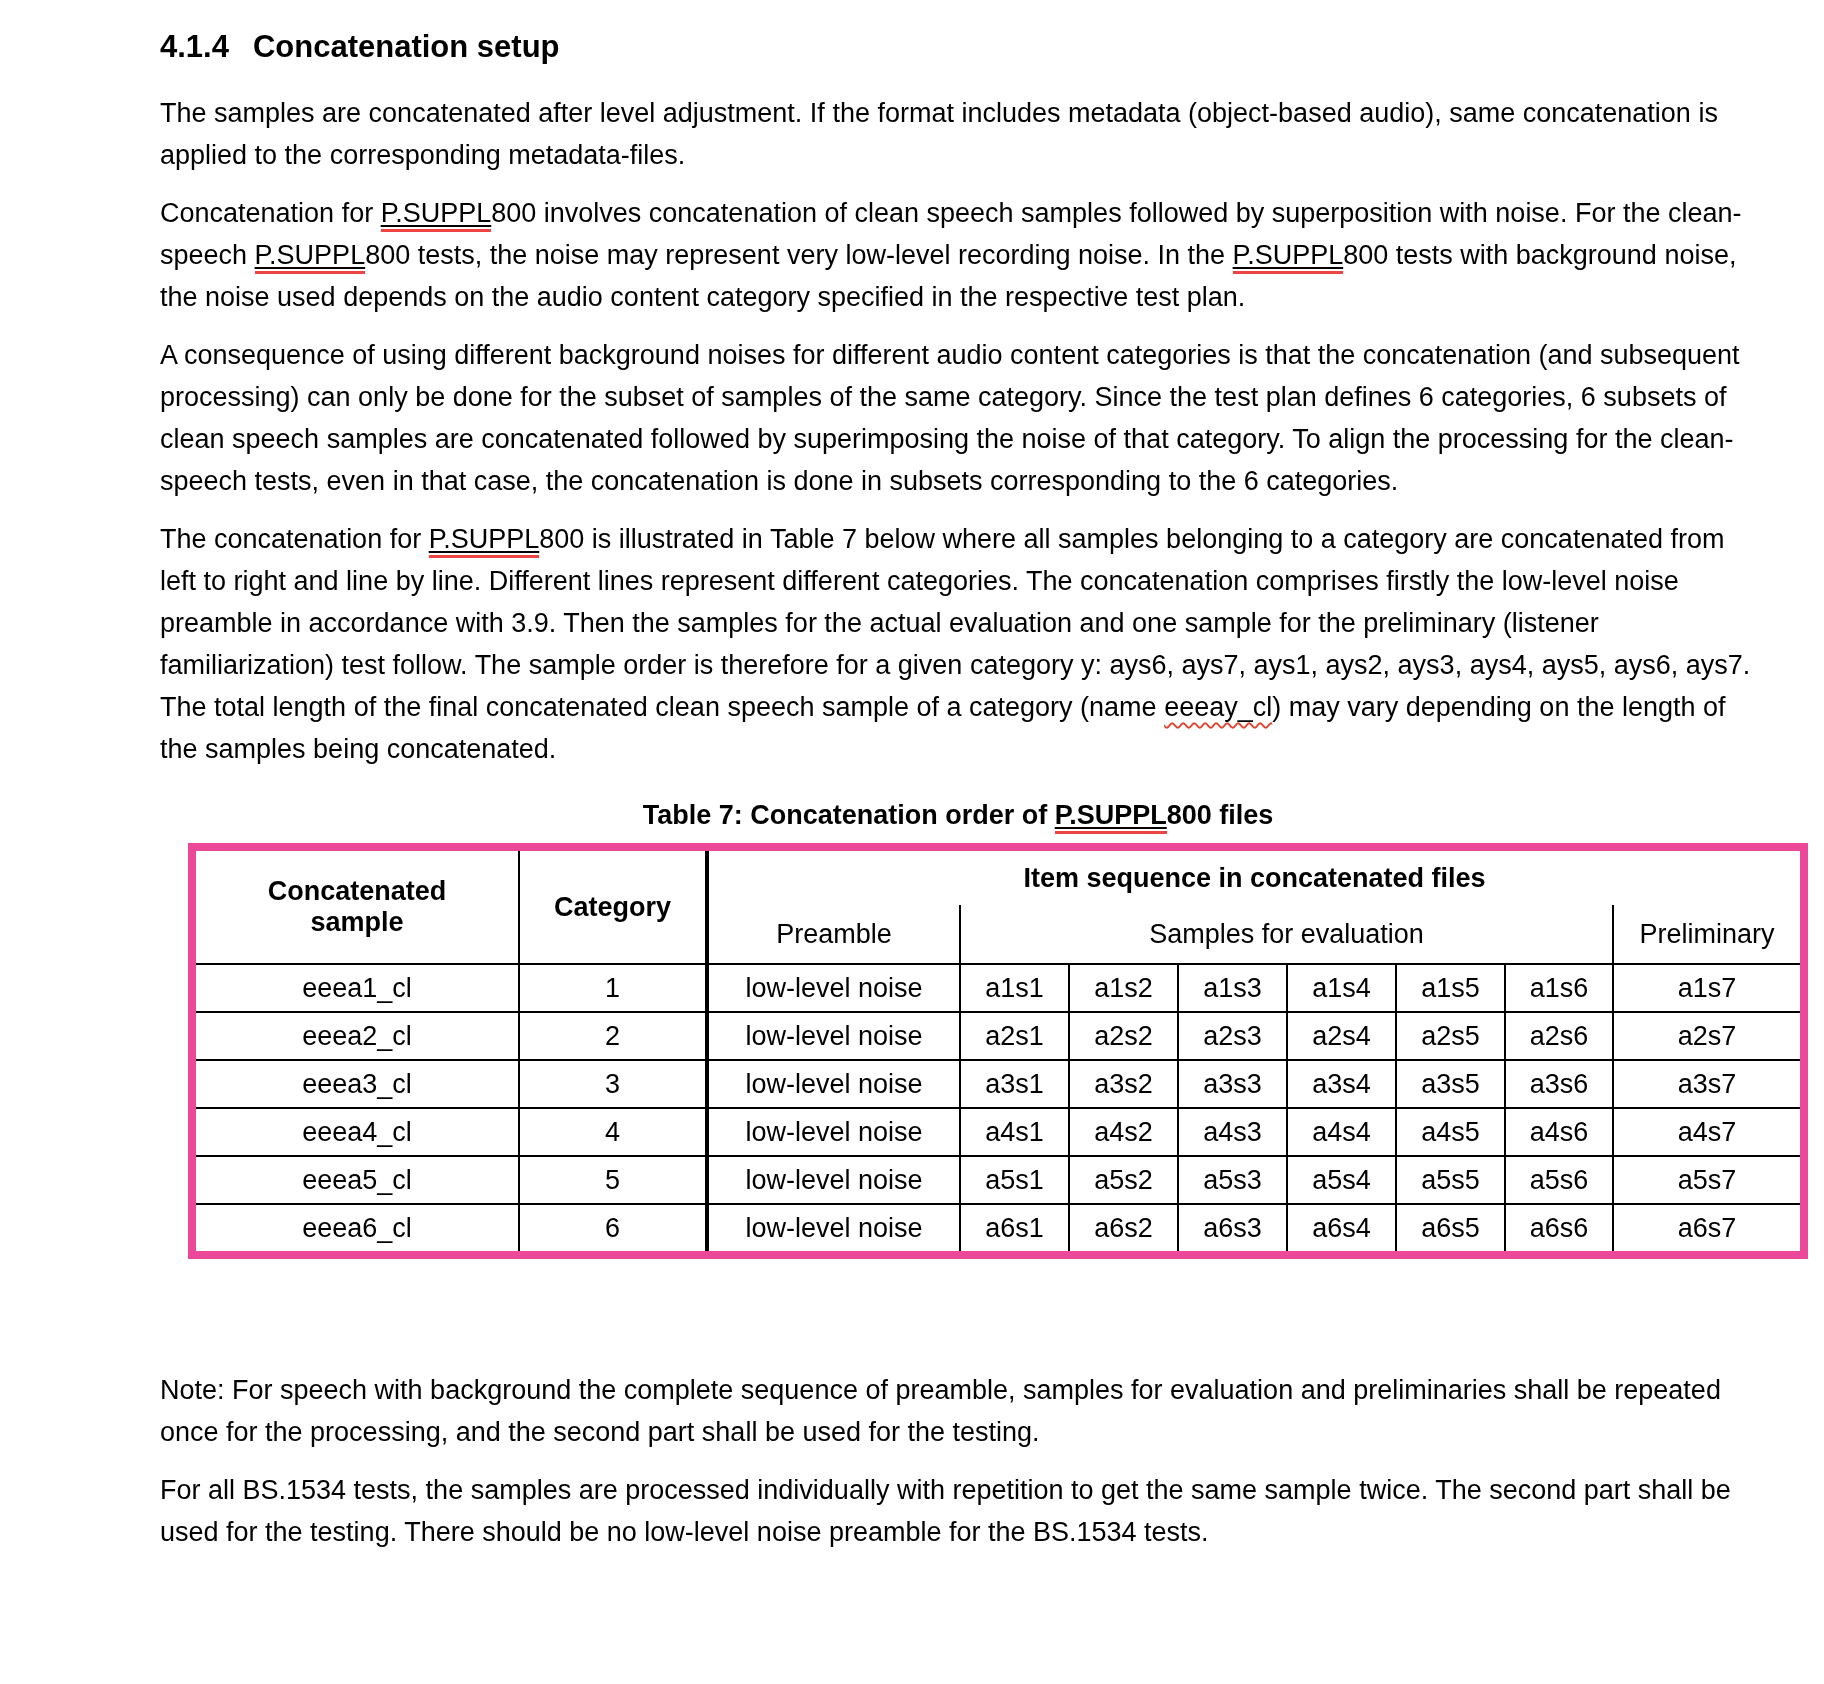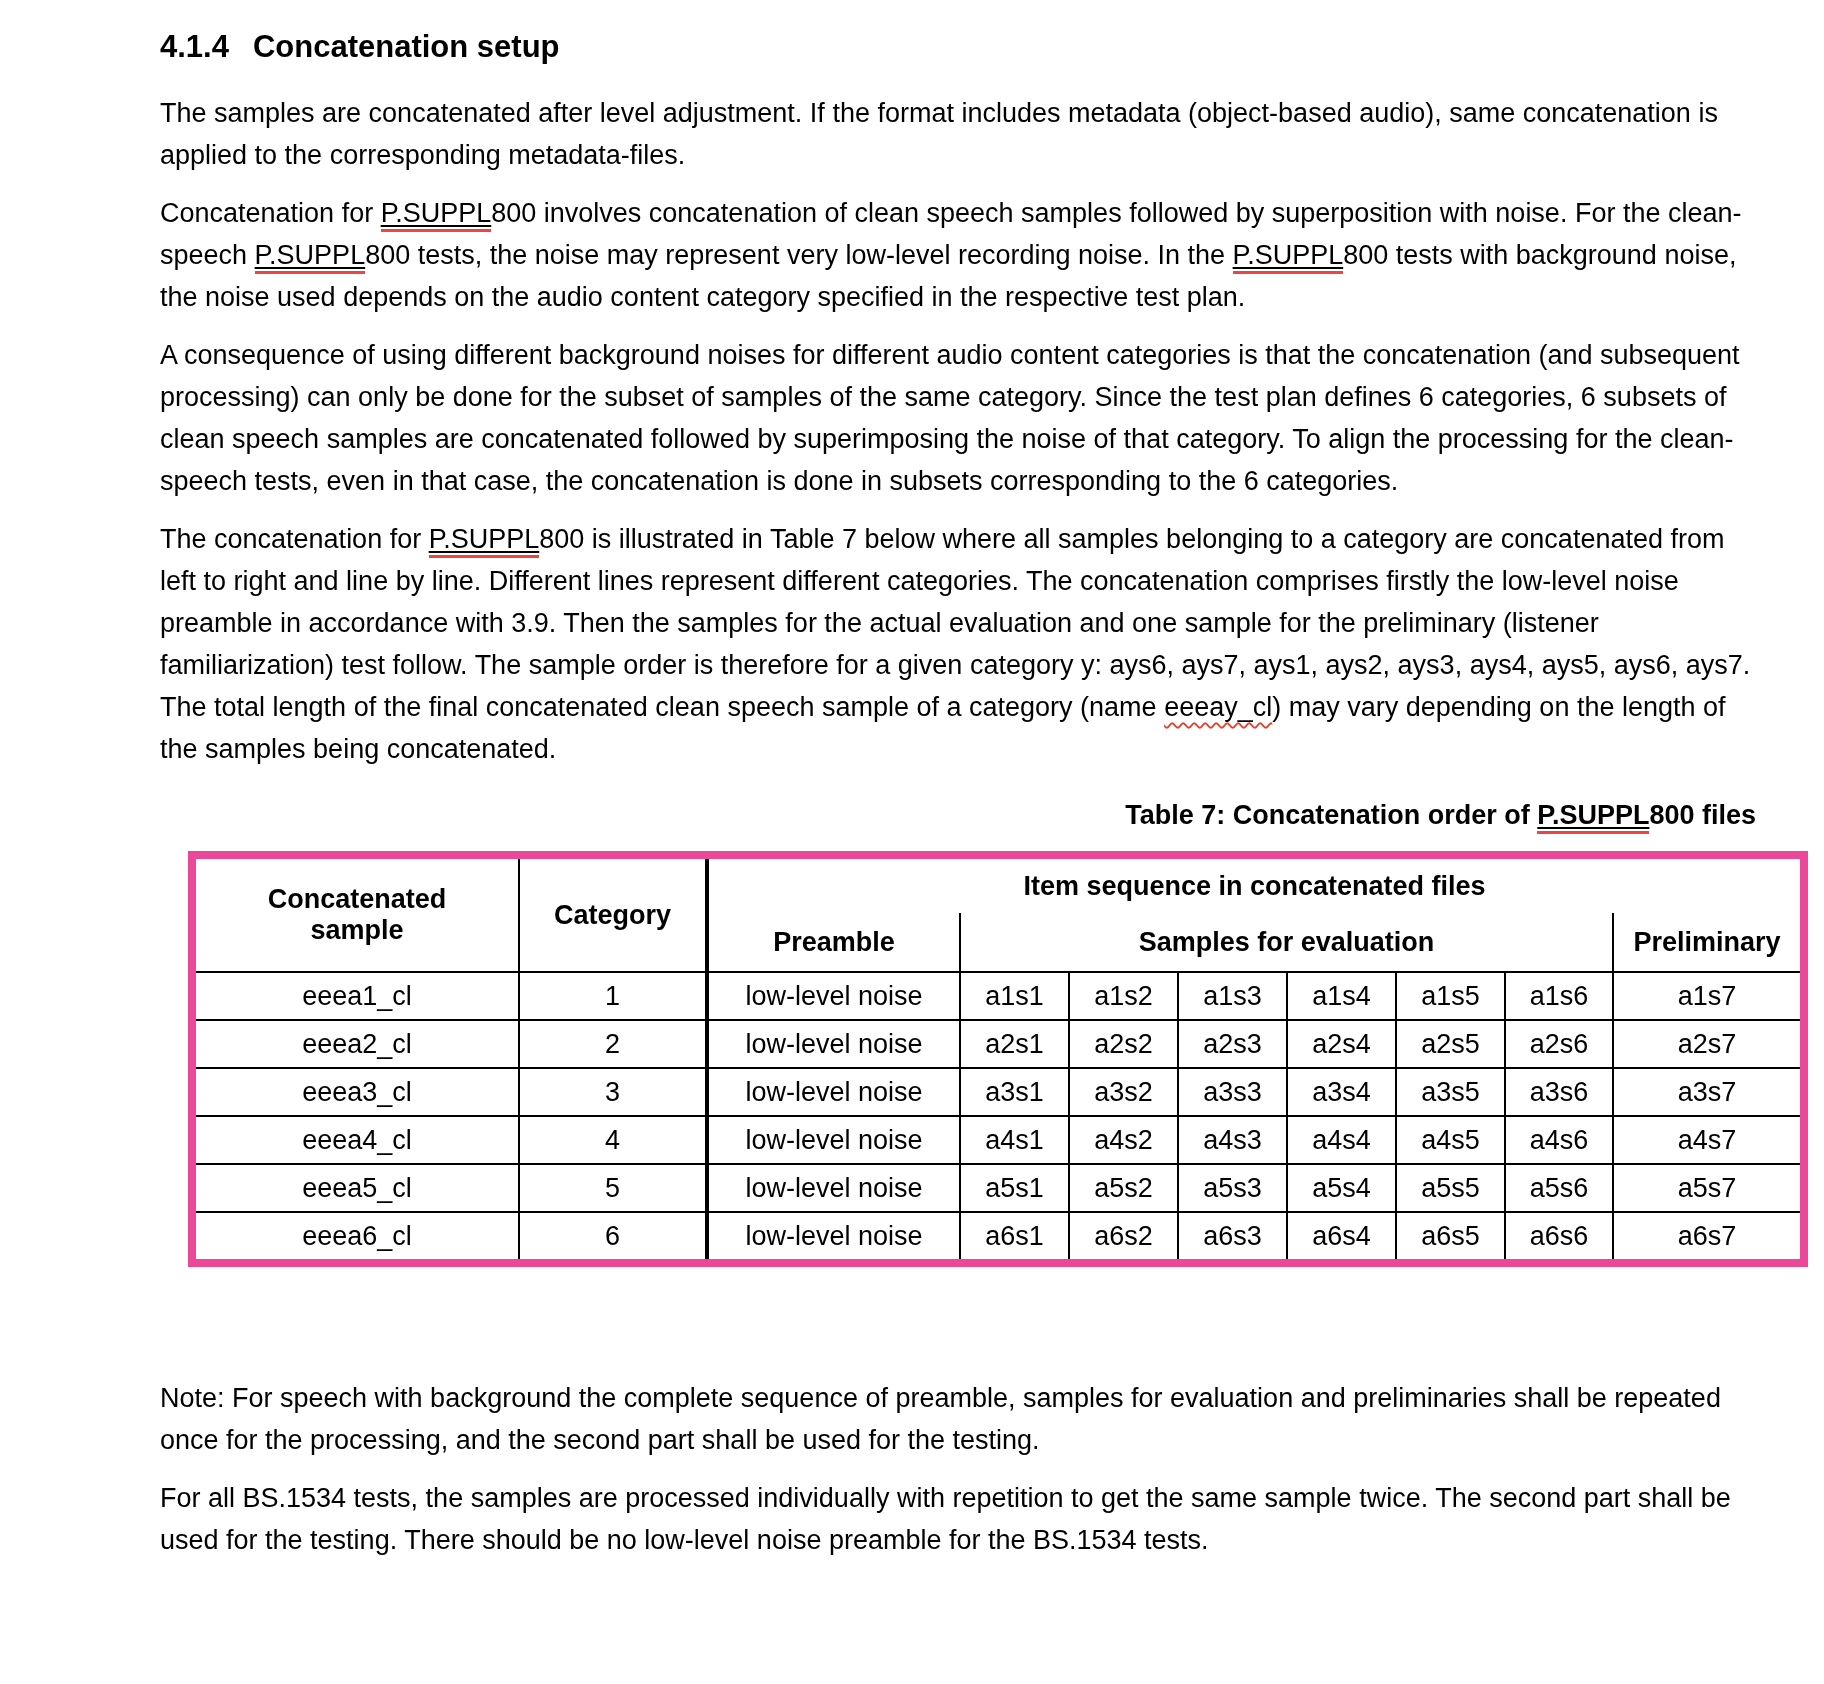--- a/index.html
+++ b/index.html
@@ -17,33 +17,33 @@
     text-decoration-thickness:2px;
     text-underline-offset:3px;
     border-bottom:3px solid #ef4444;
     padding-bottom:1px;
   }
   .run-spell{
     text-decoration:underline wavy #e0442e;
     text-decoration-thickness:2px;
     text-underline-offset:6px;
   }
-  p.caption{font-size:27px;font-weight:700;text-align:right;margin:30px 0 20px 0;max-width:1596px;}
+  p.caption{font-size:27px;font-weight:700;text-align:center;margin:30px 0 12px 0;max-width:1596px;}
   table.concat{
     border-collapse:collapse;border:8px solid #ec4899;
     margin-left:28px;width:1612px;table-layout:fixed;
   }
   .concat th,.concat td{
     border:2px solid #000;text-align:center;vertical-align:middle;
     font-size:27px;padding:0;overflow:hidden;
   }
   .concat thead th{font-weight:700;}
   .concat th.h-col1{padding:0 30px;}
   .concat th.group-head{border-bottom-style:hidden;height:54px;}
-  .concat tr.sub th{font-weight:700;border-top-style:hidden;height:58px;}
+  .concat tr.sub th{font-weight:400;border-top-style:hidden;height:58px;}
   .concat .col-thick{border-left-width:4px;}
   .concat tbody td{height:46px;}
   .concat td.c-sample,.concat td.c-cat{font-weight:400;}
   .concat td.c-pre{border-left-width:4px;}
   p.note.first{margin-top:110px;}
 </style>
 </head>
 <body>
 
 <div class="page">

